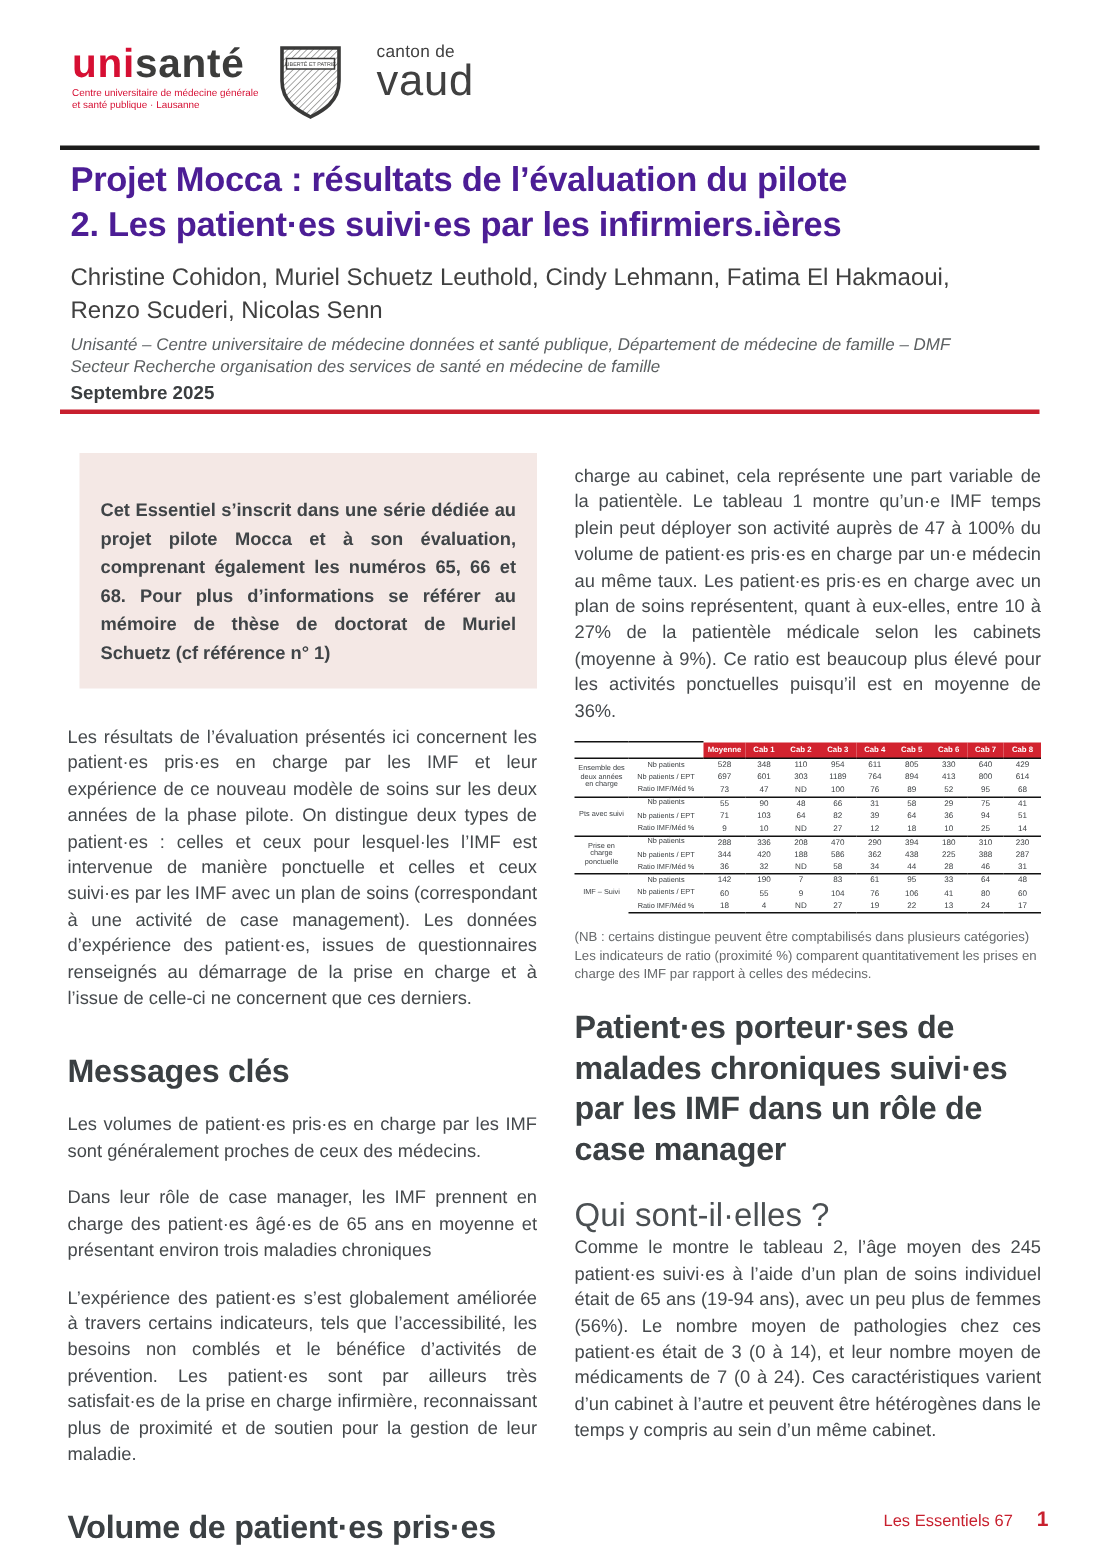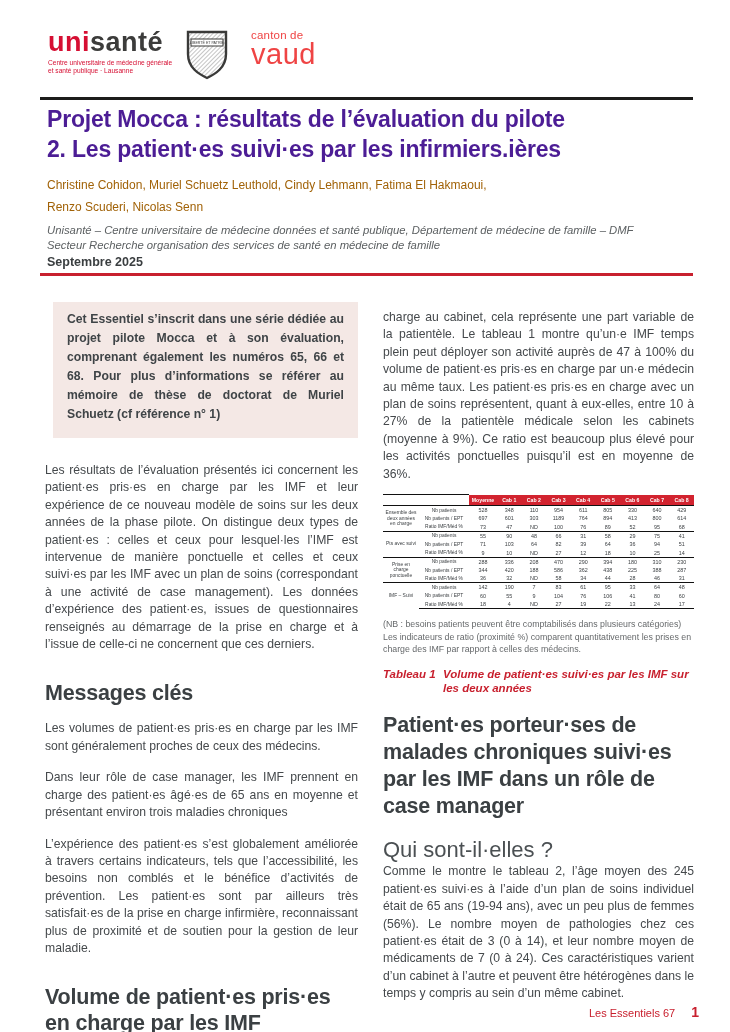--- a/index.html
+++ b/index.html
@@ -9,37 +9,37 @@
     background:#ffffff; overflow:hidden;
     font-family:"Liberation Sans", sans-serif; color:#45494c;
   }
   
   .logo-unisante { position:absolute; left:48px; top:28px; }
   .uni-wordmark { font-size:27px; font-weight:bold; letter-spacing:.5px; color:#3c3c3b; line-height:28px; }
   .uni-wordmark .uni-red { color:#d60f33; }
   .uni-tagline { margin-top:3px; font-size:6.6px; line-height:8px; color:#d60f33; }
   .logo-vaud { position:absolute; left:186px; top:30px; display:flex; align-items:flex-start; }
   .vaud-shield { width:42px; height:50px; }
-  .vaud-text { margin-left:-5px; color:#ef4444;padding-left:28px; }
+  .vaud-text { margin-left:-5px; color:#404040;padding-left:28px; }
   .vaud-text .canton-de { font-size:11.5px; line-height:11px; letter-spacing:.2px; }
   .vaud-text .vaud { font-size:29px; line-height:26px; font-weight:500; letter-spacing:.5px; }
   .top-rule { position:absolute; left:40px; width:653px; top:97px; height:3px; background:#1c1c1b; }
   .doc-title { position:absolute; left:47px; top:104px; width:640px;
     font-size:23px; font-weight:bold; line-height:30px; color:#4c1d95; letter-spacing:-.2px; }
   .authors { position:absolute; left:47px; top:175px; width:660px;
-    font-size:12px; line-height:21.5px; color:#a16207; }
+    font-size:16px; line-height:21.5px; color:#404040; }
   .affiliation { position:absolute; left:47px; top:223px; width:660px;
     font-size:11.3px; line-height:14.5px; font-style:italic; color:#5c6062; }
   .doc-date { position:absolute; left:47px; top:255px; font-size:12.5px; font-weight:bold; color:#3a3e40; }
   .date-rule { position:absolute; left:40px; width:653px; top:273px; height:2.5px; background:#c8202e; }
   
   .col-left  { position:absolute; left:45px;  top:302px; width:313px; }
   .col-right { position:absolute; left:383px; top:302px; width:311px; }
   p.body, .box { font-size:12.2px; line-height:17.4px; text-align:justify; color:#45494c; }
-  .box { margin-left:8px; background:#f4e8e5; padding:8px 14px 14px 14px; font-weight:bold; color:#3f4447; line-height:19px; }
+  .box { margin-left:8px; background:#f4e8e5; padding:29px 14px 14px 14px; font-weight:bold; color:#3f4447; line-height:19px; }
   .col-left p.body.intro { margin-top:24px; }
   h2 { font-size:21.5px; line-height:26px; font-weight:bold; color:#3b4043; letter-spacing:-.2px; }
   .col-left h2 { margin-top:27px; }
   .col-left p.body.msg { margin-top:14px; }
   .col-right p.body.cont { padding-top:7px; }
   
   .tbl-wrap { margin-top:11px; }
   table.mocca { width:100%; border-collapse:collapse; table-layout:fixed; }
   table.mocca th, table.mocca td { padding:1px 2px; font-weight:normal; }
   table.mocca thead th { background:#d2232f; color:#ffffff; font-size:5.2px; font-weight:bold; text-align:center; height:11px; }
@@ -305,28 +305,24 @@
               <td class="val">22</td>
               <td class="val">13</td>
               <td class="val">24</td>
               <td class="val">17</td>
             </tr>
           </tbody>
       </table>
     </div>
 
     <div class="tbl-note">
-      <div>(NB : besoins patients peuvent être comptabilisés dans plusieurs catégories)</div>
+      <div>(NB : certains distingue peuvent être comptabilisés dans plusieurs catégories)</div>
       <div>Les indicateurs de ratio (proximité %) comparent quantitativement les prises en charge des IMF par rapport à celles des médecins.</div>
     </div>
 
-    <div class="tbl-caption">
-      <span class="cap-label">Tableau 1</span>
-      <span class="cap-text">Volume de patient·es suivi·es par les IMF sur les deux années</span>
-    </div>
 
     <h2 class="sec2">Patient·es porteur·ses de malades chroniques suivi·es par les IMF dans un rôle de case manager</h2>
     <h3 class="who">Qui sont-il·elles ?</h3>
     <p class="body p2">Comme le montre le tableau 2, l’âge moyen des 245 patient·es suivi·es à l’aide d’un plan de soins individuel était de 65 ans (19-94 ans), avec un peu plus de femmes (56%). Le nombre moyen de pathologies chez ces patient·es était de 3 (0 à 14), et leur nombre moyen de médicaments de 7 (0 à 24). Ces caractéristiques varient d’un cabinet à l’autre et peuvent être hétérogènes dans le temps y compris au sein d’un même cabinet.</p>
   </div>
 
   <div class="footer">
     <span class="series">Les Essentiels 67</span>
     <span class="pageno">1</span>
   </div>

